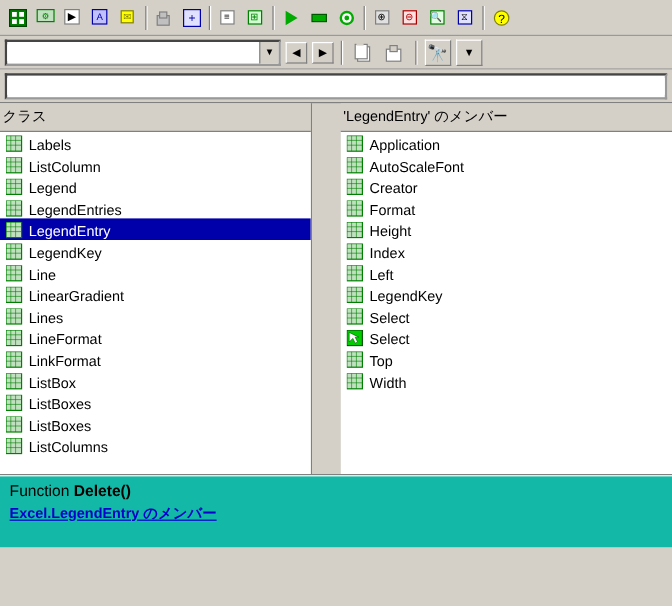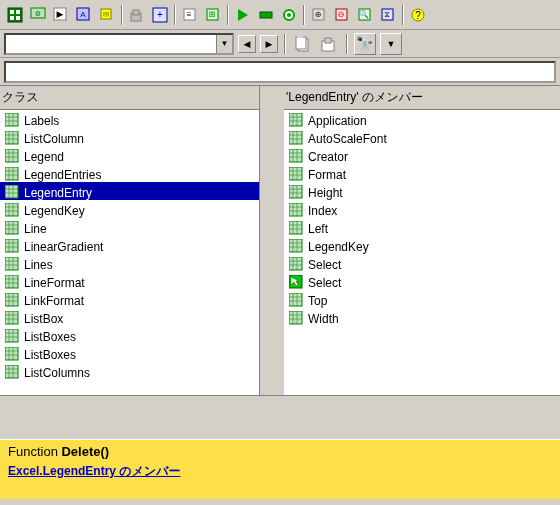--- a/index.html
+++ b/index.html
@@ -177,25 +177,24 @@
     
     .members-panel {
       flex: 1;
       display: flex;
       flex-direction: column;
       margin-left: 24px;
     }
 
     
     .status-area {
-      background: #fde047;
+      background: #14b8a6;
       padding: 4px 8px;
       border-top: 1px solid #fff;
       min-height: 60px;
-      margin-top: 43px;
     }
     .status-line1 {
       font-size: 13px;
       margin-bottom: 4px;
     }
     .status-line1 b {
       font-weight: bold;
     }
     .status-line2 {
       font-size: 12px;

